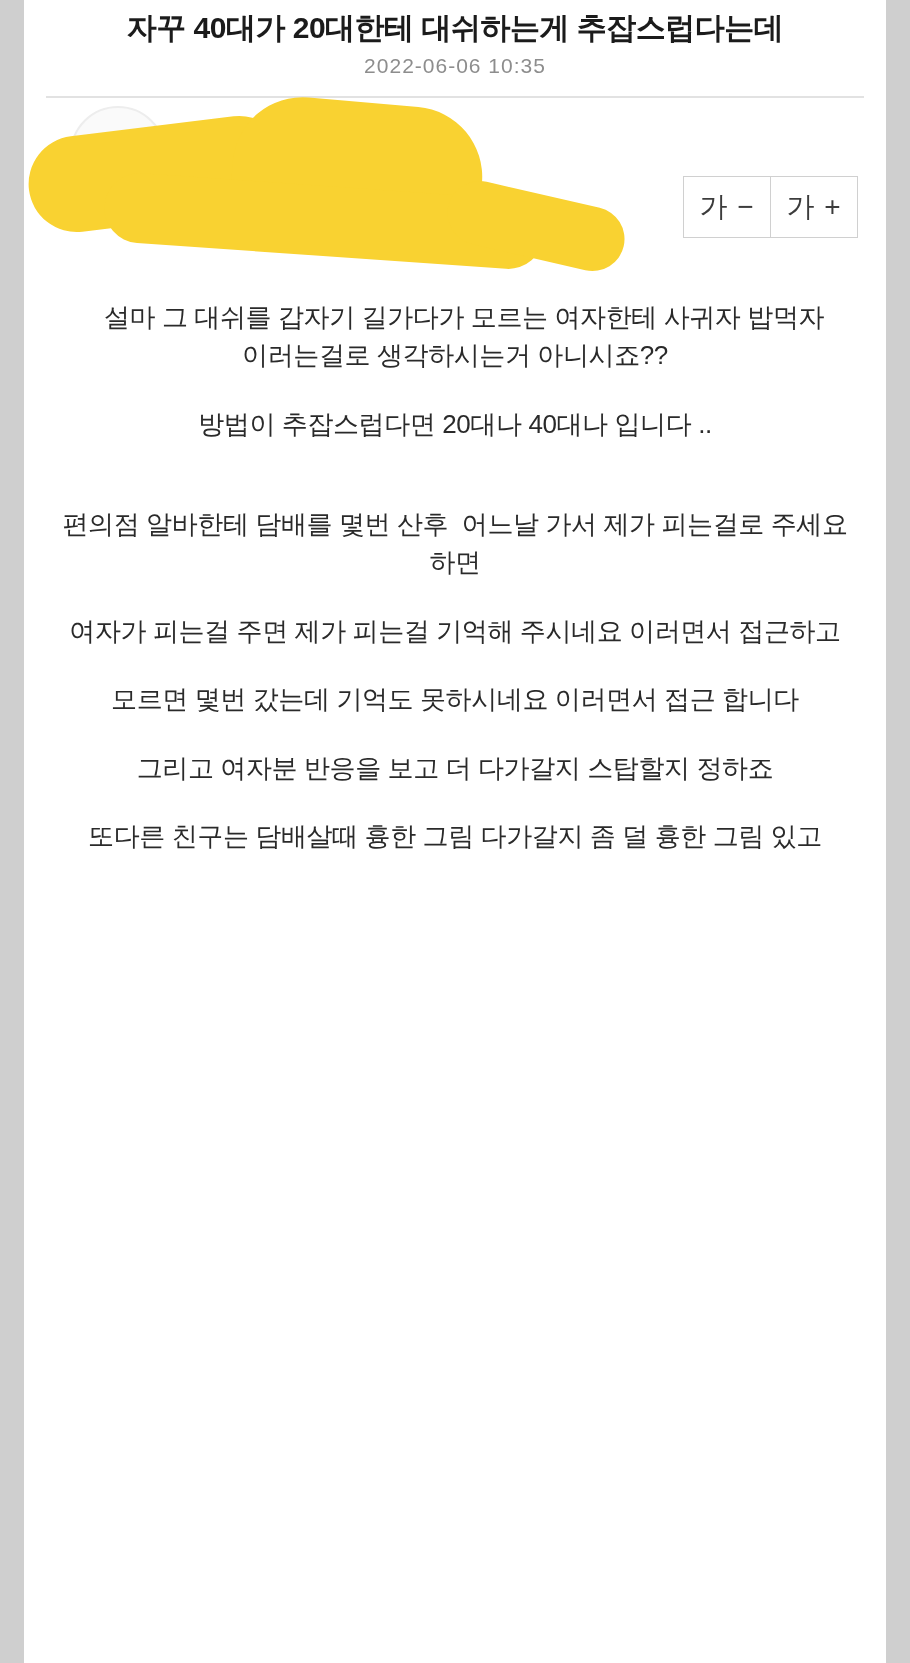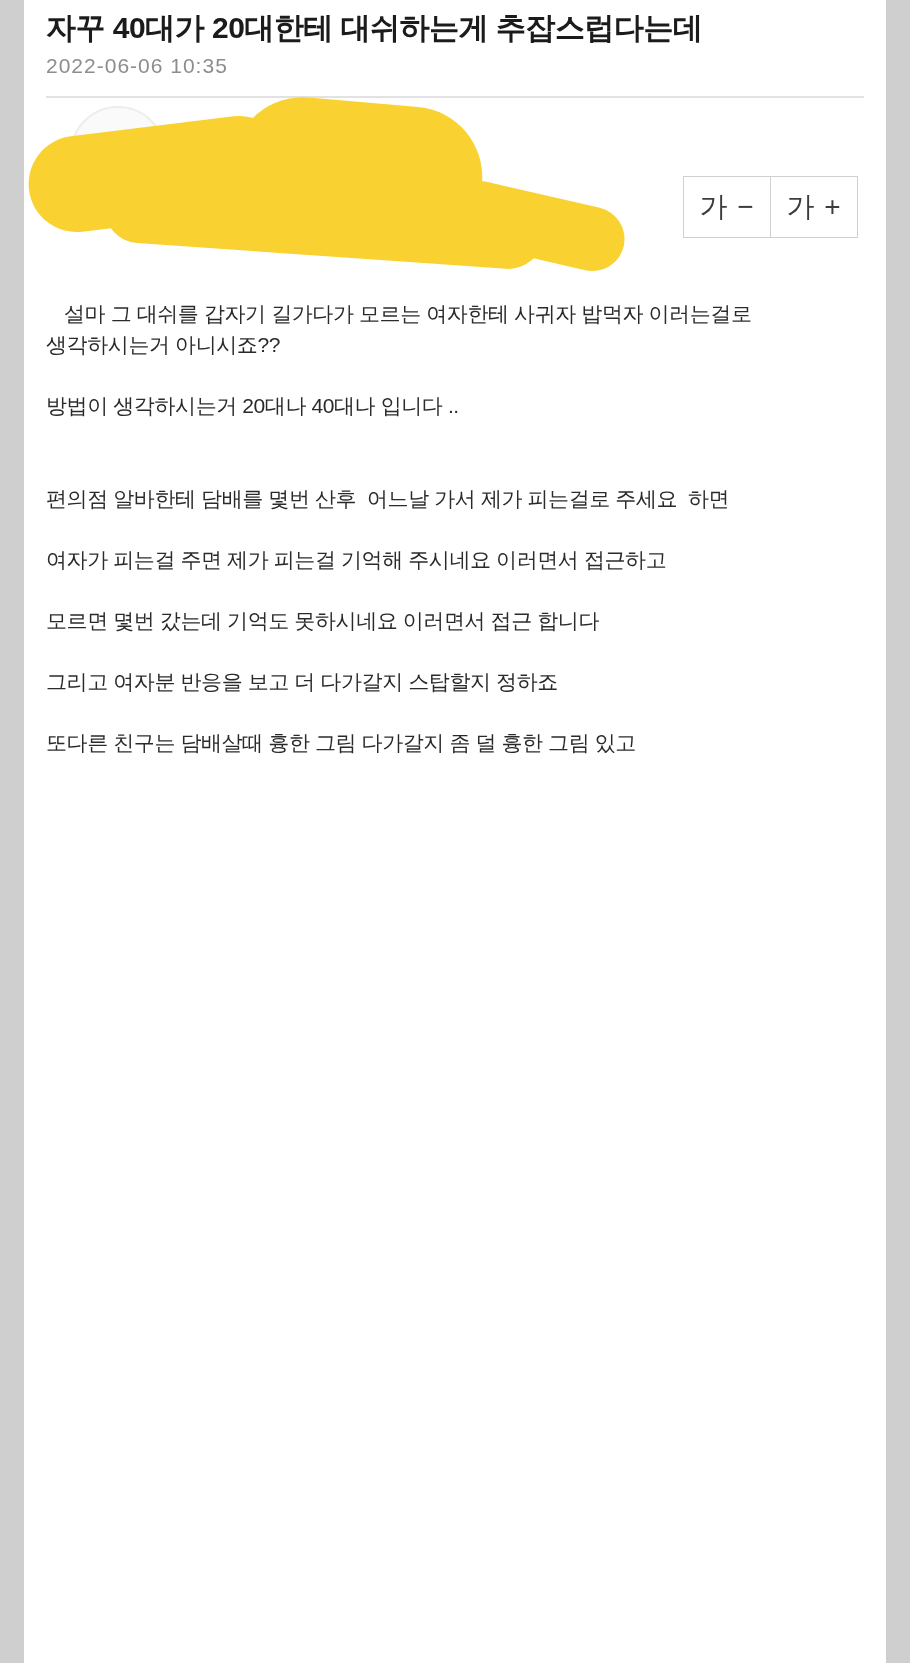--- a/index.html
+++ b/index.html
@@ -13,20 +13,21 @@
     font-family: "Liberation Sans", sans-serif;
     color: #222222;
     overflow: hidden;
   }
   .page {
     position: relative;
     width: 910px;
     height: 1663px;
     background: #ffffff;
     box-sizing: border-box;
+    text-align: center;
   }
   
   .edge-left {
     position: absolute;
     left: 0; top: 0; bottom: 0;
     width: 24px;
     background: #cfcfcf;
   }
   .edge-right {
     position: absolute;
@@ -136,21 +137,21 @@
     cursor: pointer;
     letter-spacing: 1px;
   }
   .font-btn + .font-btn {
     border-left: 1px solid #d0d0d0;
   }
   .post-body {
     margin-top: 4px;
   }
   .para {
-    font-size: 21px;
+    font-size: 26px;
     line-height: 1.48;
     color: #2a2a2a;
     letter-spacing: -0.4px;
     margin: 0 0 30px 0;
     word-break: keep-all;
     white-space: pre-wrap;
   }
   .para.indent {
     text-indent: 18px;
   }
@@ -182,21 +183,21 @@
       <div class="blob blob-d"></div>
 
       <div class="font-size-controls">
         <div class="font-btn">가 −</div>
         <div class="font-btn">가 +</div>
       </div>
     </div>
 
     <div class="post-body">
       <p class="para indent">설마 그 대쉬를 갑자기 길가다가 모르는 여자한테 사귀자 밥먹자 이러는걸로 생각하시는거 아니시죠??</p>
-      <p class="para gap-big">방법이 생각하시는거 20대나 40대나 입니다 ..</p>
+      <p class="para gap-big">방법이 추잡스럽다면 20대나 40대나 입니다 ..</p>
       <p class="para">편의점 알바한테 담배를 몇번 산후  어느날 가서 제가 피는걸로 주세요  하면</p>
       <p class="para">여자가 피는걸 주면 제가 피는걸 기억해 주시네요 이러면서 접근하고</p>
       <p class="para">모르면 몇번 갔는데 기억도 못하시네요 이러면서 접근 합니다</p>
       <p class="para">그리고 여자분 반응을 보고 더 다가갈지 스탑할지 정하죠</p>
       <p class="para">또다른 친구는 담배살때 흉한 그림 다가갈지 좀 덜 흉한 그림 있고</p>
     </div>
 
   </div>
 </div>
 

